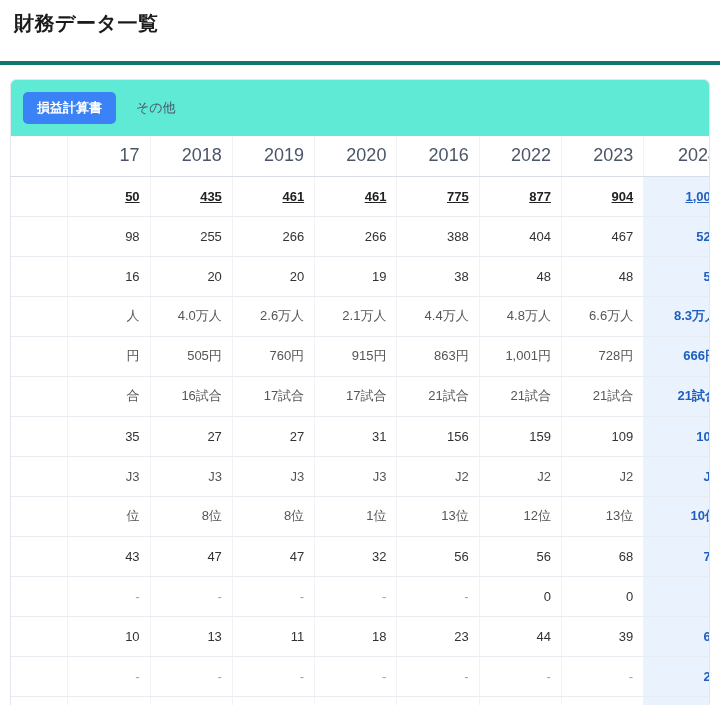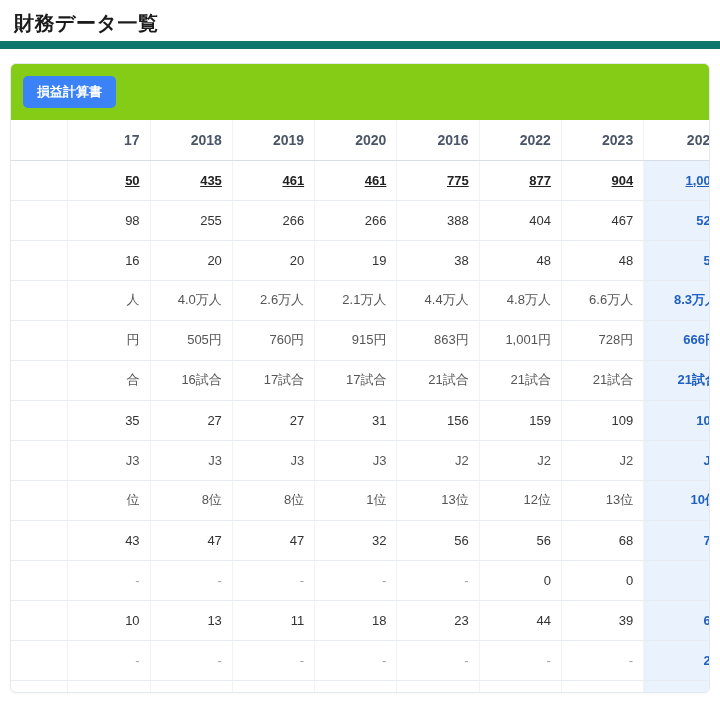--- a/index.html
+++ b/index.html
@@ -13,22 +13,22 @@
     color: #333333;
     overflow: hidden;
   }
   .page {
     width: 720px;
     height: 705px;
     position: relative;
     background: #ffffff;
   }
   .page-header {
-    padding: 10px 14px 4px 14px;
-    border-bottom: 8px solid #0f766e;
+    padding: 10px 14px 24px 14px;
+    border-bottom: 4px solid #0f766e;
   }
   .page-title {
     font-size: 20px;
     font-weight: bold;
     color: #1b1b1b;
     letter-spacing: 0.5px;
   }
   .card {
     margin: 14px 10px 0 10px;
     border: 1px solid #e3e7ee;
@@ -36,21 +36,21 @@
     background: #ffffff;
     box-shadow: 0 1px 2px rgba(0,0,0,0.03);
     overflow: hidden;
     height: 630px;
   }
   .tabs {
     display: flex;
     align-items: center;
     gap: 6px;
     padding: 12px 12px 12px 12px;
-    background: #84cc16;
+    background: #5eead4;
   }
   .tab {
     font-size: 13px;
     padding: 7px 14px;
     border-radius: 5px;
     color: #4a5568;
     cursor: pointer;
     white-space: nowrap;
   }
   .tab.active {
@@ -76,22 +76,22 @@
     border-right: 1px solid #f0f2f6;
     padding: 0 10px;
     height: 40px;
     text-align: right;
     white-space: nowrap;
     vertical-align: middle;
   }
   table.fin thead th {
     background: #ffffff;
     color: #4a5568;
-    font-weight: bold;
-    font-size: 14px;
+    font-weight: normal;
+    font-size: 18px;
     border-bottom: 1px solid #d9dee6;
   }
   table.fin th.label-col, table.fin td.label-col {
     text-align: left;
     width: 190px;
   }
   col.yr { width: 66px; }
   col.lastyr { width: 68px; }
   th.current, td.current {
     background: #eaf2fe;
@@ -117,20 +117,21 @@
 <div class="page">
 
   <div class="page-header">
     <div class="page-title">財務データ一覧</div>
   </div>
 
   <div class="card">
 
     <div class="tabs">
       <div class="tab active">損益計算書</div>
+      <div class="tab">その他</div>
     </div>
 
     <div class="table-wrap">
       <table class="fin">
         <colgroup>
           <col style="width:190px">
           <col class="yr">
             <col class="yr">
             <col class="yr">
             <col class="yr">

